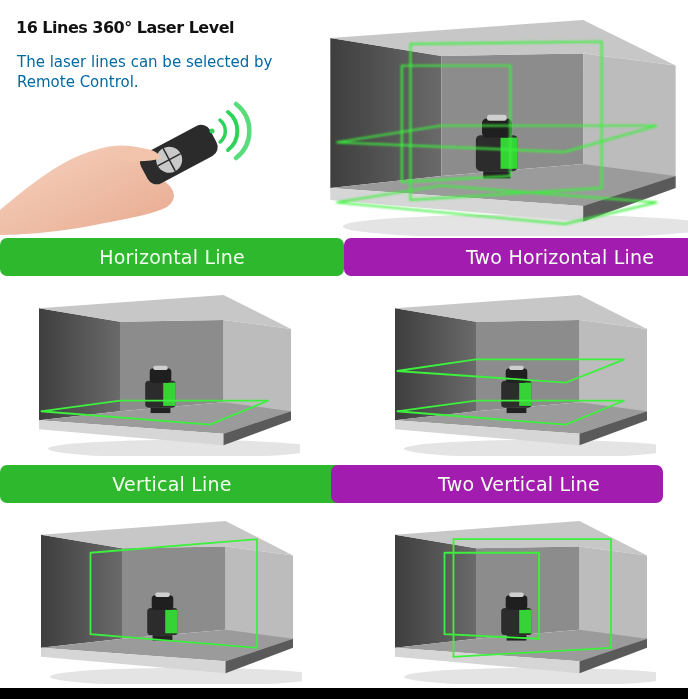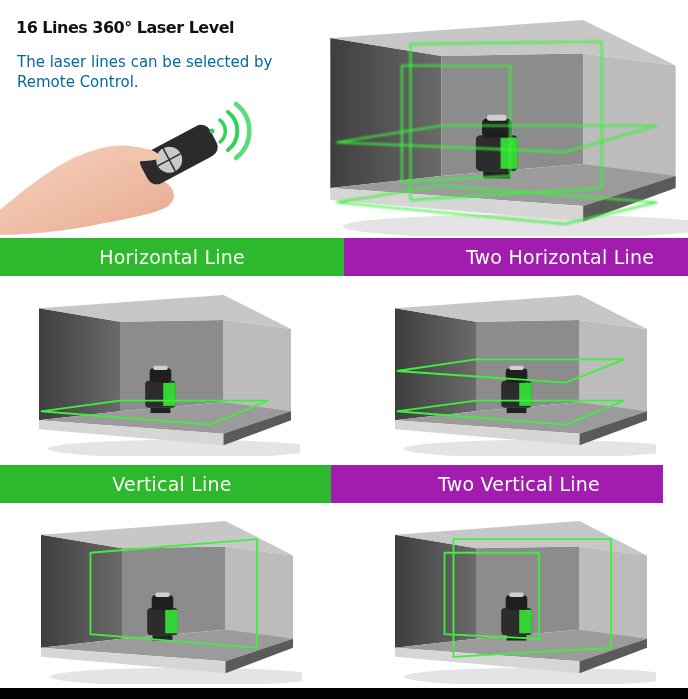--- a/index.html
+++ b/index.html
@@ -1,20 +1,20 @@
 <!DOCTYPE html>
 <html><head>
 <meta charset="utf-8">
 <style>
   html,body{margin:0;padding:0;}
   body{width:688px;height:699px;background:#fff;position:relative;overflow:hidden;font-family:"DejaVu Sans","Liberation Sans",sans-serif;}
   .abs{position:absolute;}
   .title{left:16px;top:18px;font-size:16px;font-weight:bold;color:#111;letter-spacing:-0.5px;white-space:nowrap;}
   .subtitle{left:17px;top:52px;width:290px;font-size:15px;line-height:20px;color:#0369a1;}
-  .band{height:38px;display:flex;align-items:center;justify-content:center;color:#f4fff0;font-size:19px;letter-spacing:0.2px;}
+  .band{height:38px;display:flex;align-items:center;justify-content:center;color:#f4fff0;font-size:19px;letter-spacing:0.2px;border-radius:7px;}
   .band.dark{background:#2eb82e;}
   .band.light{background:#a21caf;padding-left:44px;}
   .panel{overflow:hidden;}
   .bottom-bar{left:0;top:688px;width:688px;height:11px;background:#000;}
   svg{display:block;}
 </style>
 </head>
 <body>
 
 <div class="abs title">16 Lines 360° Laser Level</div>

